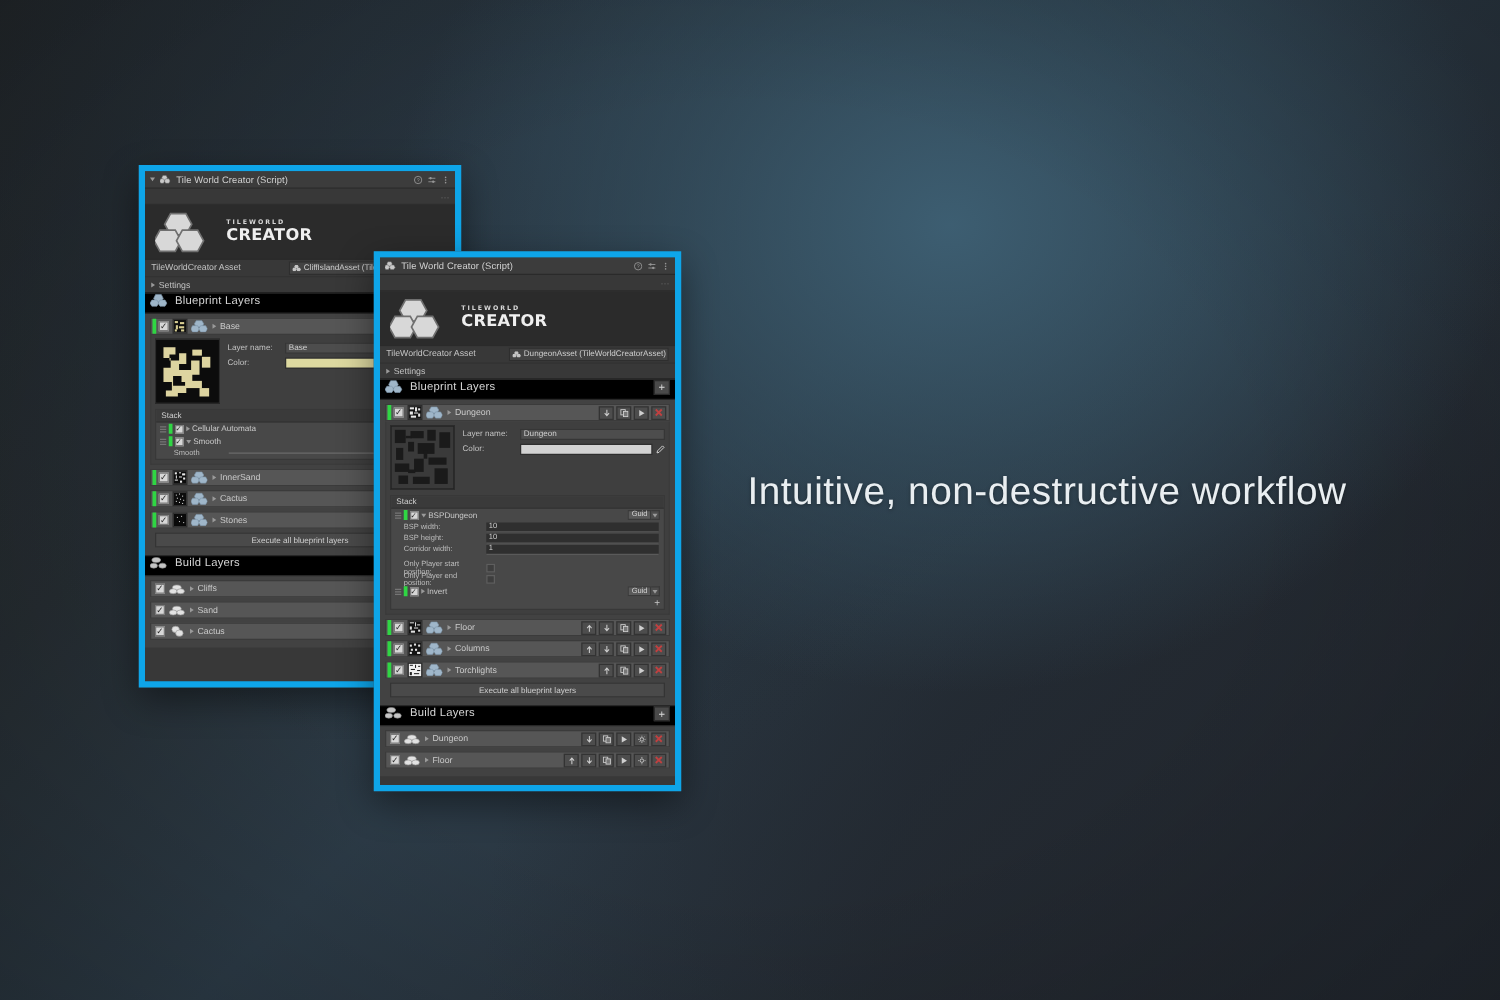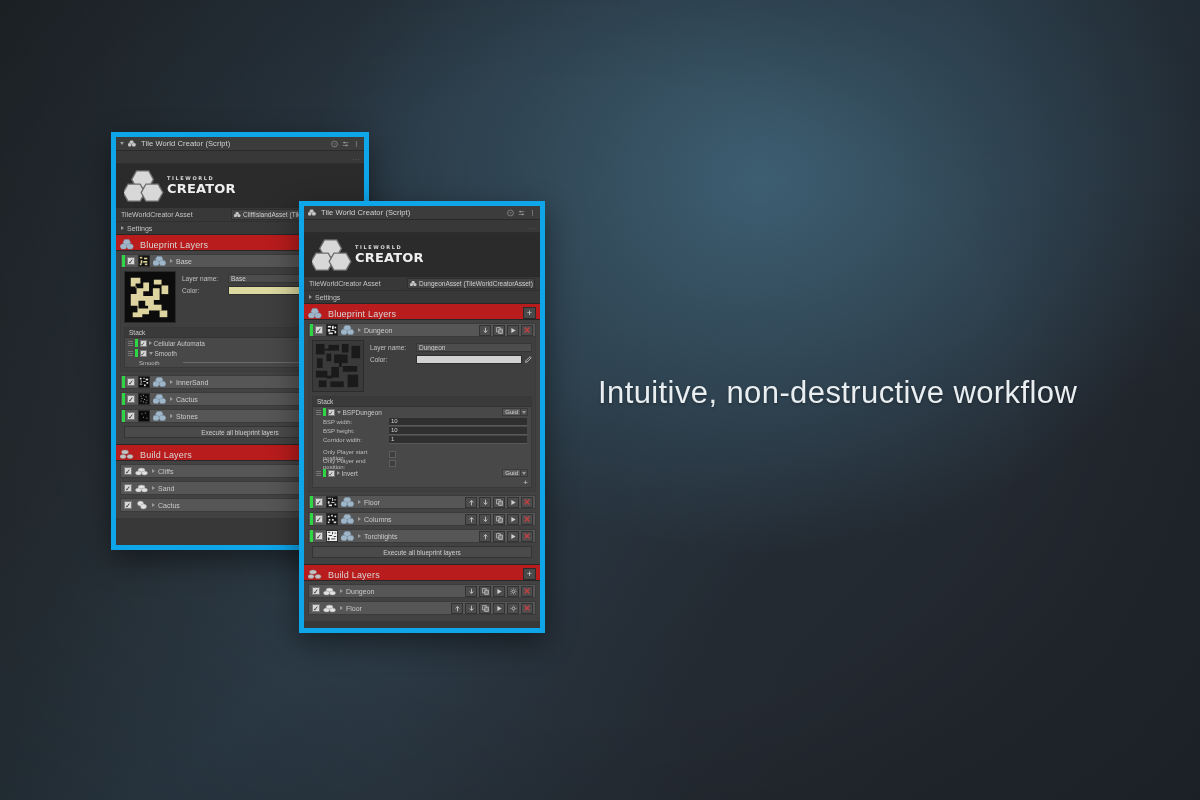--- a/index.html
+++ b/index.html
@@ -71,21 +71,21 @@
     display:flex; align-items:flex-end; justify-content:flex-end;
     padding-right: 4px;
   }
   .subbar-dots { font-size: 6px; color: #8a8a8a; letter-spacing:0.5px; line-height:8px;}
 
   
   .logo-banner {
     background: #2b2b2b;
     height: 44px;
     display: flex; align-items: center;
-    padding-left: 8px; gap: 3px;
+    padding-left: 8px; gap: 17px;
     border-bottom: 1px solid #2a2a2a;
   }
   .logo-mark { width: 40px; height: 34px; }
   .logo-mark svg { width:100%; height:100%; display:block; }
   .logo-text { display:flex; flex-direction: column; justify-content:center; }
   .logo-text .l1 {
     font-size: 5px; letter-spacing: 1.6px; color: #d9d9d9; font-weight: 700;
     font-family: "DejaVu Sans", sans-serif;
   }
   .logo-text .l2 {
@@ -116,23 +116,23 @@
   .settings-row {
     height: 12px; display:flex; align-items:center; gap:3px;
     padding-left: 5px; font-size: 7px; color: #c2c2c2;
     background:#383838;
   }
   .tri { width:0; height:0; border-left:3px solid #9a9a9a; border-top:2.5px solid transparent; border-bottom:2.5px solid transparent; }
   .tri.down { border-left:2.5px solid transparent; border-right:2.5px solid transparent; border-top:3px solid #9a9a9a; border-bottom:0; }
 
   
   .section-head {
-    height: 17px; background: #b91c1c;
+    height: 17px; background: #000000;
     border-top: 1px solid #272727; border-bottom:1px solid #272727;
-    display:flex; align-items:flex-end; gap:6px; padding: 0 4px;
+    display:flex; align-items:flex-start; gap:6px; padding: 0 4px;
   }
   .section-icon { width: 14px; height: 11px; }
   .section-icon svg { width:100%; height:100%; display:block; }
   .section-title { font-size: 9px; color: #d6d6d6; letter-spacing:0.2px; }
   .plus-btn {
     margin-left:auto; width: 13px; height: 12px;
     background: #4a4a4a; border:1px solid #2b2b2b;
     display:flex; align-items:center; justify-content:center;
     font-size: 9px; color:#d8d8d8; line-height:1;
   }

